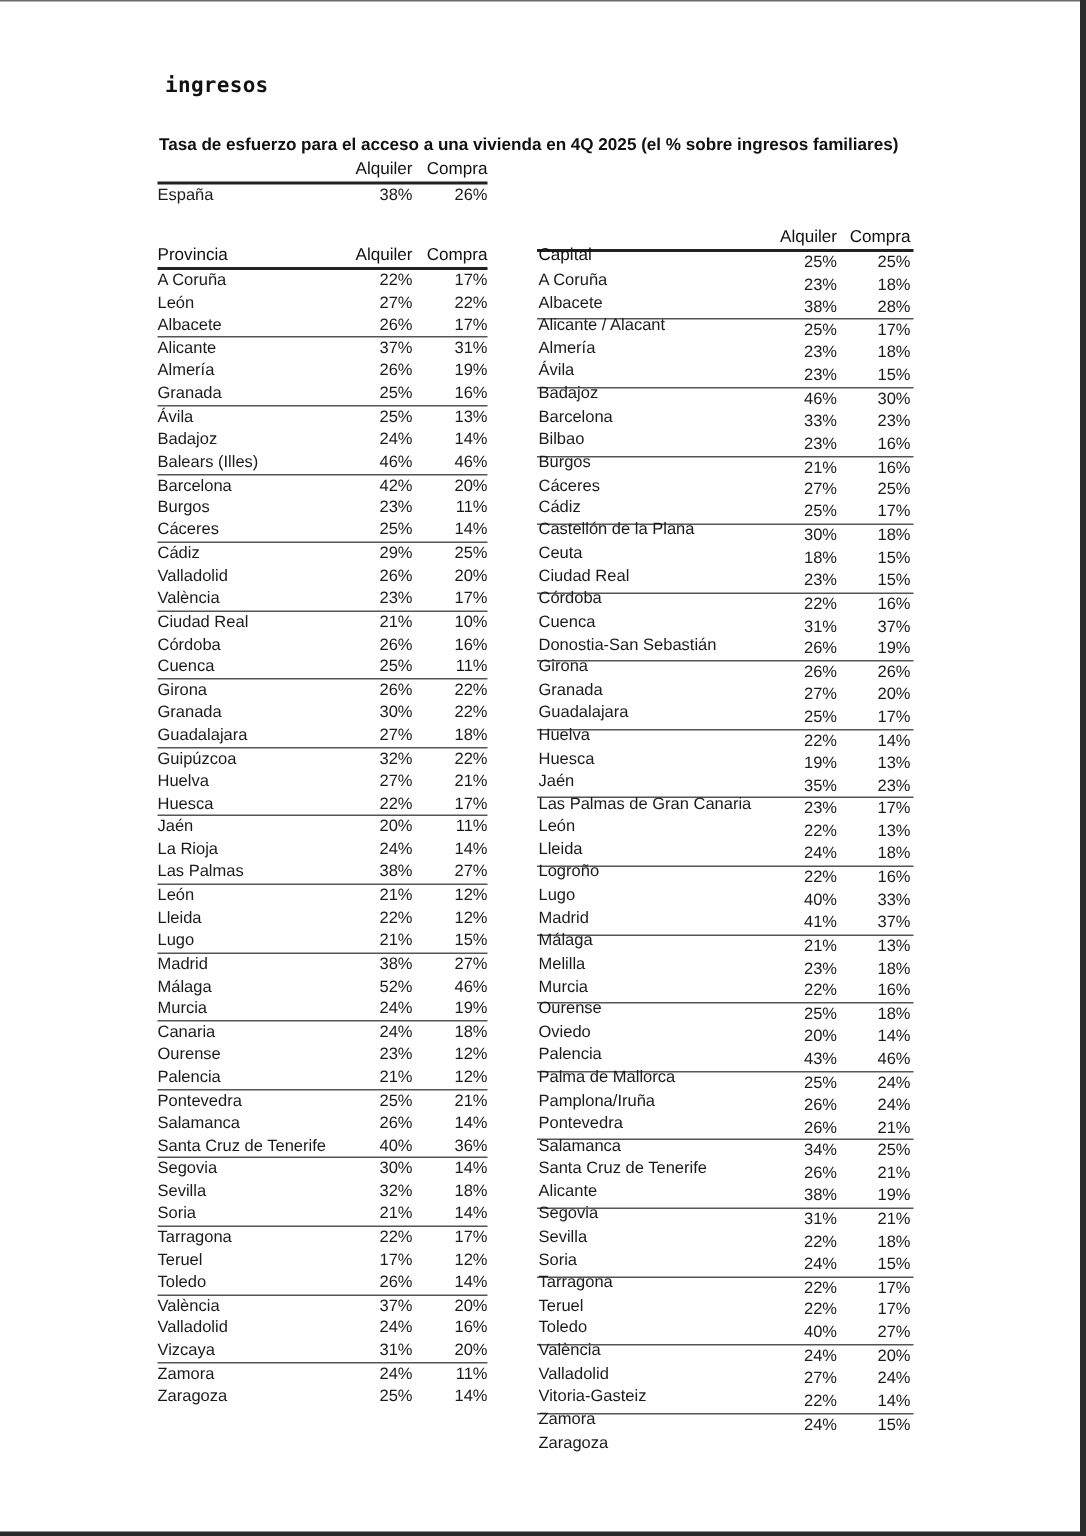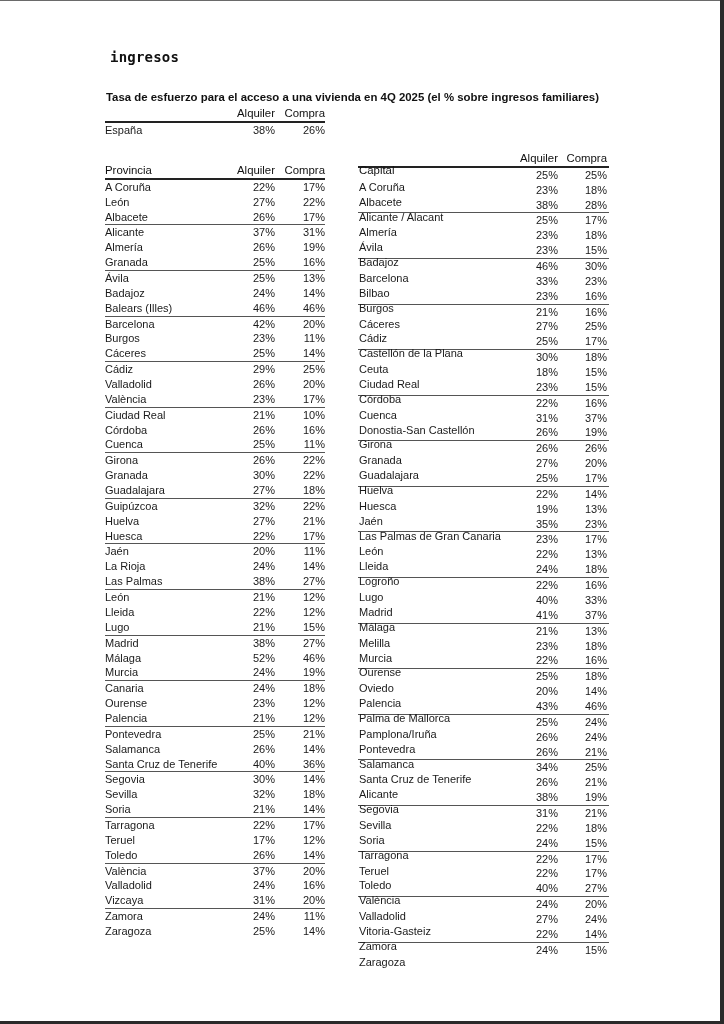--- a/index.html
+++ b/index.html
@@ -410,21 +410,21 @@
         <span class="name">Córdoba</span>
         <span class="a">23%</span>
         <span class="c">15%</span>
       </div>
       <div class="row">
         <span class="name">Cuenca</span>
         <span class="a">22%</span>
         <span class="c">16%</span>
       </div>
       <div class="row">
-        <span class="name">Donostia-San Castellón</span>
+        <span class="name">Donostia-San Sebastián</span>
         <span class="a">31%</span>
         <span class="c">37%</span>
       </div>
       <div class="row grp">
         <span class="name">Girona</span>
         <span class="a">26%</span>
         <span class="c">19%</span>
       </div>
       <div class="row">
         <span class="name">Granada</span>

